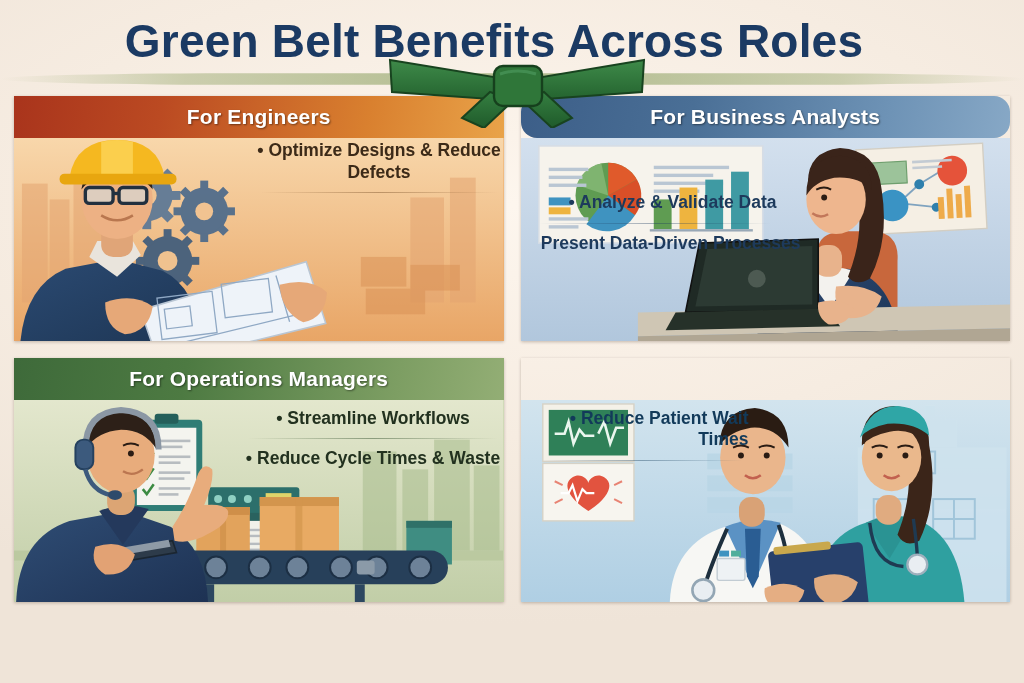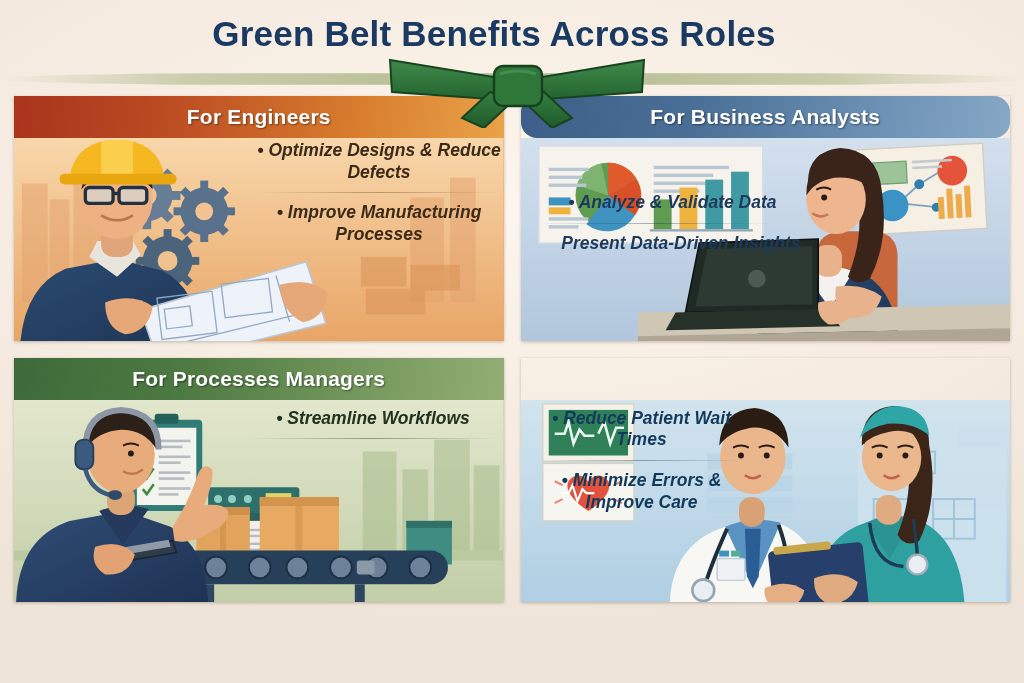--- a/index.html
+++ b/index.html
@@ -10,21 +10,21 @@
   }
   #stage{
     position:relative;width:1024px;height:683px;
     background:
       radial-gradient(ellipse 900px 420px at 50% 30%, #fdf6ee 0%, #f6ece1 55%, #efe4d8 100%);
     overflow:hidden;
   }
   
   .title{
     position:absolute;top:14px;left:0;width:988px;text-align:center;
-    font-size:35px;font-weight:bold;color:#1b3a63;letter-spacing:.2px;
+    font-size:46px;font-weight:bold;color:#1b3a63;letter-spacing:.2px;
     font-family:"Liberation Sans", sans-serif;
   }
   .swoosh{
     position:absolute;left:0;top:66px;width:1024px;height:26px;
     background:linear-gradient(to right,
        rgba(168,180,130,0) 0%, rgba(168,180,130,.55) 18%,
        rgba(150,168,110,.75) 50%, rgba(168,180,130,.55) 82%, rgba(168,180,130,0) 100%);
     border-radius:50%/100%;
     transform:scaleY(.45);
   }
@@ -43,21 +43,21 @@
     display:flex;align-items:center;justify-content:center;
   }
   .phead span{
     color:#ffffff;font-size:21px;font-weight:bold;
     text-shadow:1px 1px 2px rgba(0,0,0,.45);
     letter-spacing:.2px;
   }
   .pbody{position:absolute;left:0;top:42px;right:0;bottom:0;overflow:hidden;}
   .art{position:absolute;inset:0;}
   .bullets{
-    position:absolute;z-index:7;font-style:italic;
+    position:absolute;z-index:7;
   }
   .bul{
     font-size:17.5px;font-weight:bold;line-height:1.22;text-align:center;
   }
   .bul .dot{font-size:18px;}
   .rule{height:1px;margin:9px 6px;}
 
   
   .pA .phead{background:linear-gradient(100deg,#a9341c 0%,#bb4a22 30%,#d9802f 72%,#e9a349 100%);}
   .pA .pbody{background:linear-gradient(160deg,#f6cf9e 0%,#f3c48d 35%,#efb578 70%,#e9a766 100%);}
@@ -69,21 +69,21 @@
   .pB .bul{color:#1d3a5c;text-align:right;}
   .pB .rule{background:linear-gradient(to right,rgba(30,60,95,0),rgba(30,60,95,.4),rgba(30,60,95,0));}
   
   .pC .phead{background:linear-gradient(100deg,#3e6a3a 0%,#4d7a42 35%,#7d9e63 78%,#93ae75 100%);}
   .pC .pbody{background:linear-gradient(160deg,#dfe4c8 0%,#d2dcba 40%,#c2cfa8 100%);padding-left:45px;}
   .pC .bul{color:#22311f;}
   .pC .rule{background:linear-gradient(to right,rgba(40,70,35,0),rgba(40,70,35,.45),rgba(40,70,35,0));}
   
   .pD .phead{background:linear-gradient(100deg,#16596a 0%,#1d6c7c 35%,#3e8e9b 78%,#57a3ad 100%);}
   .pD .pbody{background:linear-gradient(165deg,#cfe2ec 0%,#c3dae8 45%,#b2cfe2 100%);}
-  .pD .bul{color:#123a5a;}
+  .pD .bul{color:#123a5a;text-align:right;}
   .pD .rule{background:linear-gradient(to right,rgba(20,60,90,0),rgba(20,60,90,.4),rgba(20,60,90,0));}
 
   
   .belt{position:absolute;left:372px;top:52px;width:290px;height:76px;z-index:30;}
 </style>
 </head>
 <body>
 
 <div id="stage">
 
@@ -202,24 +202,20 @@
           </g>
           <path d="M92 166 Q120 156 140 170 Q136 196 112 198 Q92 192 92 166Z" fill="#e6a878"></path>
           <path d="M268 148 Q300 140 316 156 Q314 182 292 186 Q270 176 268 148Z" fill="#e6a878"></path>
         </svg>
         <div class="bullets" style="left:240px;top:2px;width:250px;">
           <div class="bul">
             <span class="dot">•</span>
             <span>Optimize Designs &amp; Reduce Defects</span>
           </div>
           <div class="rule"></div>
-          <div class="bul">
-            <span class="dot">•</span>
-            <span>Improve Manufacturing Processes</span>
-          </div>
         </div>
       </div>
     </div>
 
     <div class="panel pB">
       <div class="phead">
         <span>For Business Analysts</span>
       </div>
       <div class="pbody">
         <svg class="art" viewBox="0 0 494 211" preserveAspectRatio="none">
@@ -318,29 +314,29 @@
           <path d="M300 166 Q322 160 336 172 Q330 190 310 188 Q298 180 300 166Z" fill="#e8b38c"></path>
         </svg>
         <div class="bullets" style="left:12px;top:54px;width:244px;">
           <div class="bul">
             <span class="dot">•</span>
             <span>Analyze &amp; Validate Data</span>
           </div>
           <div class="rule"></div>
           <div class="bul" style="width:268px;">
             <span class="dot"></span>
-            <span>Present Data-Driven Insights</span>
+            <span>Present Data-Driven Processes</span>
           </div>
         </div>
       </div>
     </div>
 
     <div class="panel pC">
       <div class="phead">
-        <span>For Processes Managers</span>
+        <span>For Operations Managers</span>
       </div>
       <div class="pbody">
         <svg class="art" viewBox="0 0 494 211" preserveAspectRatio="none">
           <defs>
             <linearGradient id="gC" x1="0" y1="0" x2="0" y2="1">
               <stop offset="0" stop-color="#e3e7cd"></stop>
                 <stop offset="1" stop-color="#c0cda6"></stop>
             </linearGradient>
             <linearGradient id="shirt" x1="0" y1="0" x2="1" y2="1">
               <stop offset="0" stop-color="#2f4d75"></stop>
@@ -451,20 +447,24 @@
             <path d="M104 150 L156 141 L158 148 L106 157Z" fill="#8e9aa6"></path>
           </g>
           <path d="M82 148 Q108 140 122 156 Q116 178 92 176 Q76 166 82 148Z" fill="#e2a274"></path>
         </svg>
         <div class="bullets" style="left:228px;top:8px;width:262px;">
           <div class="bul">
             <span class="dot">•</span>
             <span>Streamline Workflows</span>
           </div>
           <div class="rule"></div>
+          <div class="bul">
+            <span class="dot">•</span>
+            <span>Reduce Cycle Times &amp; Waste</span>
+          </div>
         </div>
       </div>
     </div>
 
     <div class="panel pD">
       <div class="pbody">
         <svg class="art" viewBox="0 0 494 211" preserveAspectRatio="none">
           <defs>
             <linearGradient id="gD" x1="0" y1="0" x2="0" y2="1">
               <stop offset="0" stop-color="#d2e4ee"></stop>
@@ -558,24 +558,20 @@
           </g>
           <path d="M296 180 Q322 170 340 184 Q334 206 310 206 Q294 198 296 180Z" fill="#e0ab80"></path>
           <path d="M246 190 Q268 180 286 192 Q282 211 258 211 Q244 204 246 190Z" fill="#e5ae83"></path>
         </svg>
         <div class="bullets" style="left:14px;top:8px;width:214px;">
           <div class="bul">
             <span class="dot">•</span>
             <span>Reduce Patient Wait Times</span>
           </div>
           <div class="rule"></div>
-          <div class="bul">
-            <span class="dot">•</span>
-            <span>Minimize Errors &amp; Improve Care</span>
-          </div>
         </div>
       </div>
     </div>
 
   </div>
 
   <svg class="belt" viewBox="0 0 290 76">
     <defs>
       <linearGradient id="bl" x1="0" y1="0" x2="0" y2="1">
         <stop offset="0" stop-color="#3e8a49"></stop>

